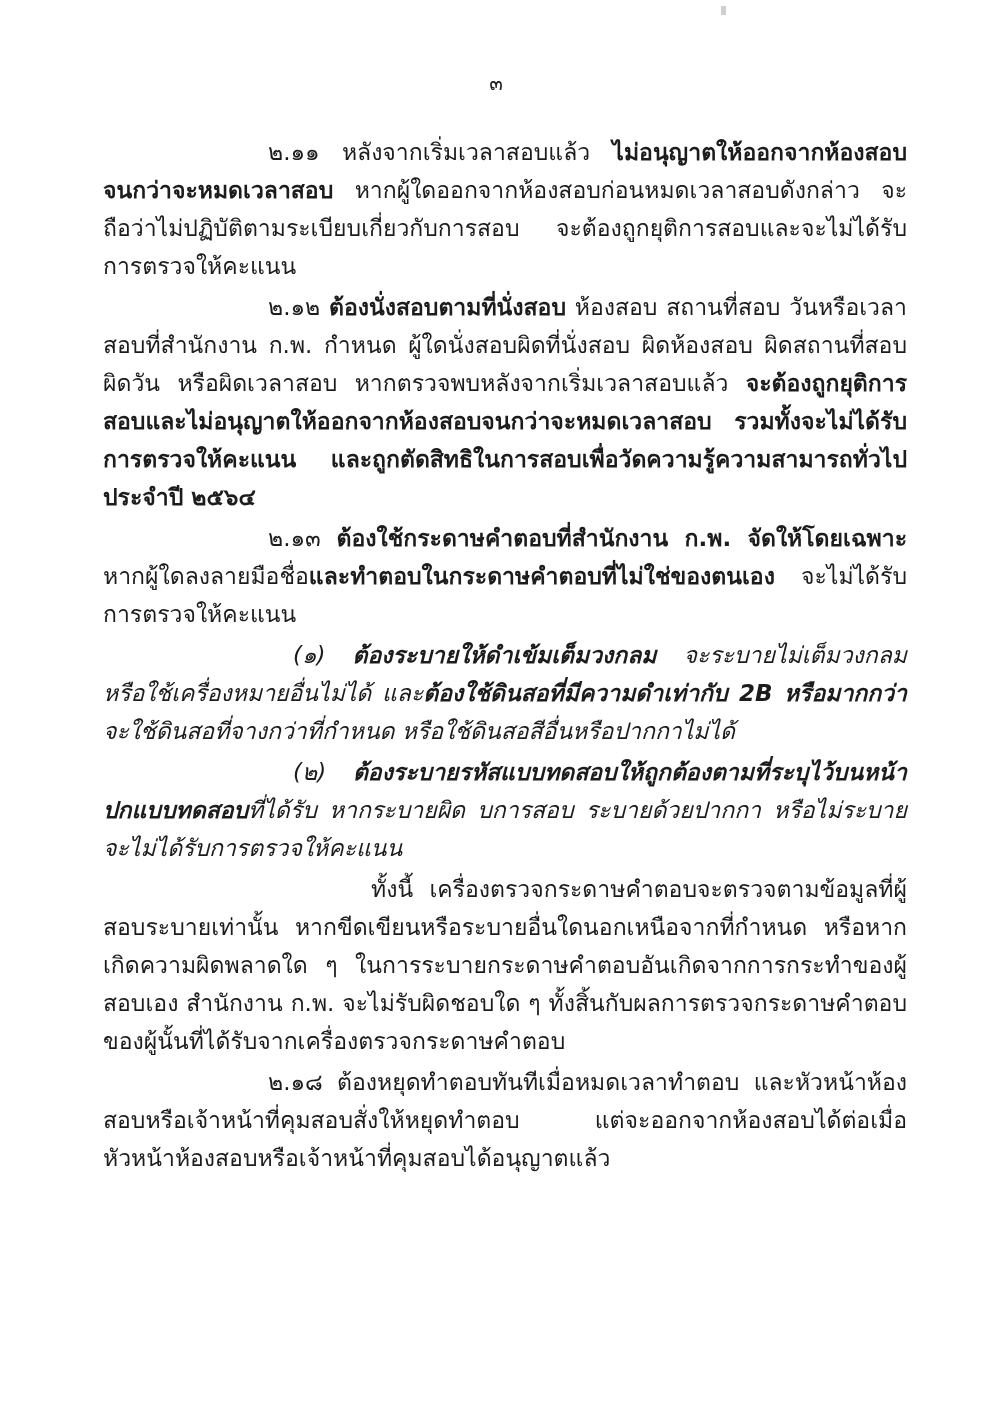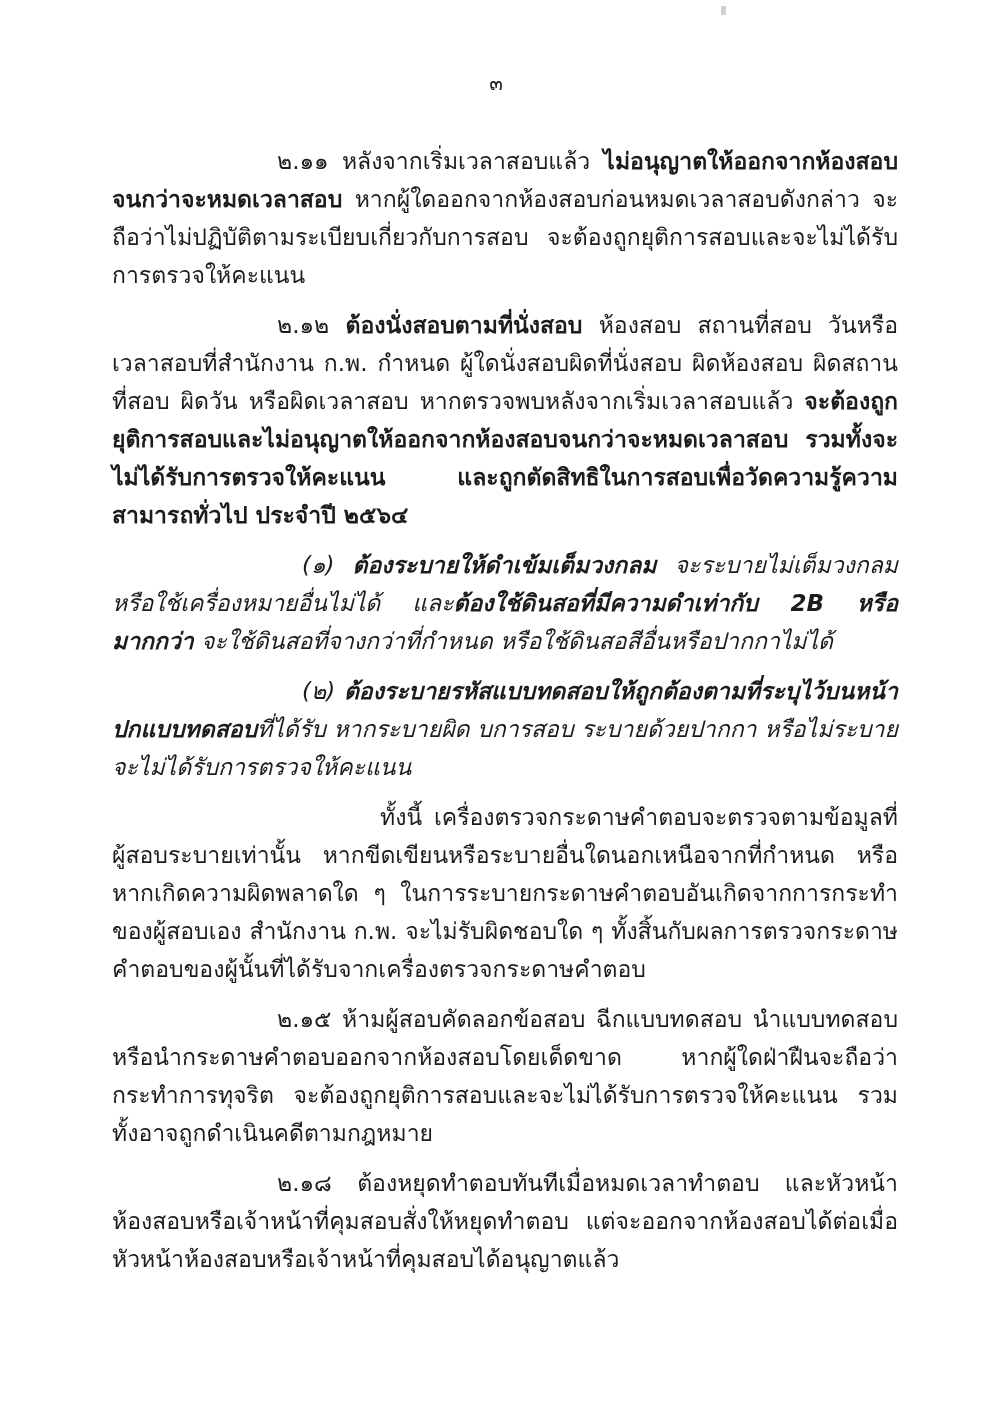--- a/index.html
+++ b/index.html
@@ -35,40 +35,40 @@
     line-height: 26px;
     color: #222;
   }
   .body-text {
     position: absolute;
     left: 100px;
     top: 130px;
     width: 810px;
   }
   .body-text p {
-    margin: 12px;
+    margin: 3px;
     font-size: 23px;
     line-height: 38px;
     text-align: justify;
     word-break: normal;
     overflow-wrap: normal;
   }
   .body-text p.indent-item  { text-indent: 165px; }
   .body-text p.indent-sub   { text-indent: 190px; font-style: italic; }
   .body-text p.indent-note  { text-indent: 268px; }
   .body-text span.b { font-weight: bold; }
 </style>
 </head>
 <body>
 
 <div class="sheet">
   <div class="scan-artifact"></div>
   <div class="page-number">๓</div>
   <div class="body-text" id="doc-body">
       <p class="indent-item"><span>๒.๑๑ หลังจากเริ่มเวลาสอบแล้ว </span><span class="b">ไม่อนุญาตให้ออกจากห้องสอบจนกว่าจะหมดเวลาสอบ</span><span> หากผู้ใดออกจากห้องสอบก่อนหมดเวลาสอบดังกล่าว จะถือว่าไม่ปฏิบัติตามระเบียบเกี่ยวกับการสอบ จะต้องถูกยุติการสอบและจะไม่ได้รับการตรวจให้คะแนน</span></p>
       <p class="indent-item"><span>๒.๑๒ </span><span class="b">ต้องนั่งสอบตามที่นั่งสอบ</span><span> ห้องสอบ สถานที่สอบ วันหรือเวลาสอบที่สำนักงาน ก.พ. กำหนด ผู้ใดนั่งสอบผิดที่นั่งสอบ ผิดห้องสอบ ผิดสถานที่สอบ ผิดวัน หรือผิดเวลาสอบ หากตรวจพบหลังจากเริ่มเวลาสอบแล้ว </span><span class="b">จะต้องถูกยุติการสอบและไม่อนุญาตให้ออกจากห้องสอบจนกว่าจะหมดเวลาสอบ รวมทั้งจะไม่ได้รับการตรวจให้คะแนน และถูกตัดสิทธิในการสอบเพื่อวัดความรู้ความสามารถทั่วไป ประจำปี ๒๕๖๔</span></p>
+      <p class="indent-item"><span>๒.๑๓ </span><span class="b">ต้องใช้กระดาษคำตอบที่สำนักงาน ก.พ. จัดให้โดยเฉพาะ</span><span> หากผู้ใดลงลายมือชื่อ</span><span class="b">และทำตอบในกระดาษคำตอบที่ไม่ใช่ของตนเอง</span><span> จะไม่ได้รับการตรวจให้คะแนน</span></p>
       <p class="indent-sub"><span>(๑) </span><span class="b">ต้องระบายให้ดำเข้มเต็มวงกลม</span><span> จะระบายไม่เต็มวงกลม หรือใช้เครื่องหมายอื่นไม่ได้ และ</span><span class="b">ต้องใช้ดินสอที่มีความดำเท่ากับ 2B หรือมากกว่า</span><span> จะใช้ดินสอที่จางกว่าที่กำหนด หรือใช้ดินสอสีอื่นหรือปากกาไม่ได้</span></p>
       <p class="indent-sub"><span>(๒) </span><span class="b">ต้องระบายรหัสแบบทดสอบให้ถูกต้องตามที่ระบุไว้บนหน้าปกแบบทดสอบ</span><span>ที่ได้รับ หากระบายผิด บการสอบ ระบายด้วยปากกา หรือไม่ระบาย จะไม่ได้รับการตรวจให้คะแนน</span></p>
       <p class="indent-note"><span>ทั้งนี้ เครื่องตรวจกระดาษคำตอบจะตรวจตามข้อมูลที่ผู้สอบระบายเท่านั้น หากขีดเขียนหรือระบายอื่นใดนอกเหนือจากที่กำหนด หรือหากเกิดความผิดพลาดใด ๆ ในการระบายกระดาษคำตอบอันเกิดจากการกระทำของผู้สอบเอง สำนักงาน ก.พ. จะไม่รับผิดชอบใด ๆ ทั้งสิ้นกับผลการตรวจกระดาษคำตอบของผู้นั้นที่ได้รับจากเครื่องตรวจกระดาษคำตอบ</span></p>
-      <p class="indent-item"><span>๒.๑๕ ห้ามผู้สอบคัดลอกข้อสอบ ฉีกแบบทดสอบ นำแบบทดสอบ หรือนำกระดาษคำตอบออกจากห้องสอบโดยเด็ดขาด หากผู้ใดฝ่าฝืนจะถือว่ากระทำการทุจริต จะต้องถูกยุติการสอบและจะไม่ได้รับการตรวจให้คะแนน รวมทั้งอาจถูกดำเนินคดีตามกฎหมาย</span></p>
       <p class="indent-item"><span>๒.๑๘ ต้องหยุดทำตอบทันทีเมื่อหมดเวลาทำตอบ และหัวหน้าห้องสอบหรือเจ้าหน้าที่คุมสอบสั่งให้หยุดทำตอบ แต่จะออกจากห้องสอบได้ต่อเมื่อหัวหน้าห้องสอบหรือเจ้าหน้าที่คุมสอบได้อนุญาตแล้ว</span></p>
     </div>
 </div>
 
 </body></html>

